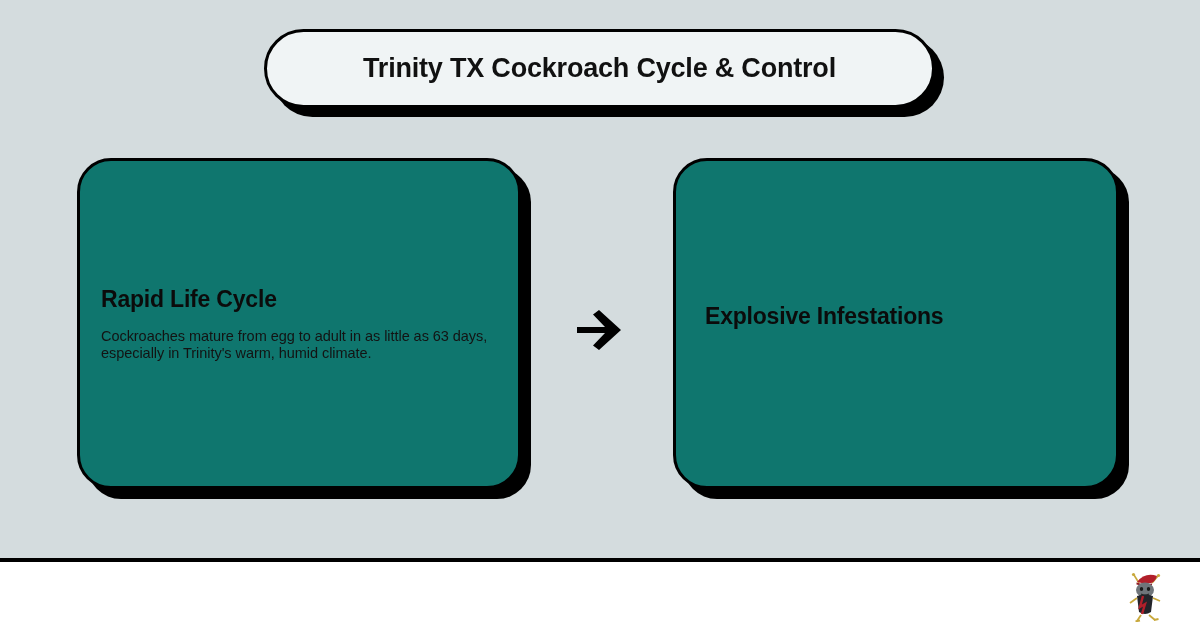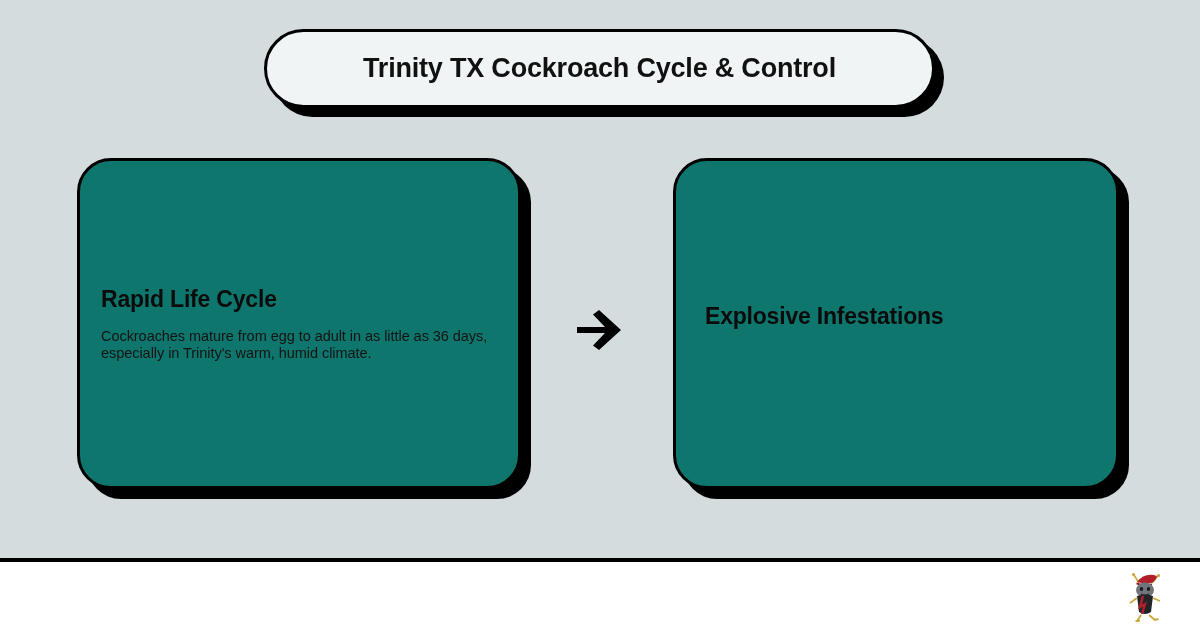--- a/index.html
+++ b/index.html
@@ -155,21 +155,21 @@
   <div class="stage"></div>
   <div class="stage-rule"></div>
 
   <div class="title-pill">
     <span class="title-text">Trinity TX Cockroach Cycle &amp; Control</span>
   </div>
 
   <div class="card card-left">
     <div class="card-body">
       <h2 class="card-heading">Rapid Life Cycle</h2>
-      <p class="card-text">Cockroaches mature from egg to adult in as little as 36 days, especially in Trinity's warm, humid climate.</p>
+      <p class="card-text">Cockroaches mature from egg to adult in as little as 63 days, especially in Trinity's warm, humid climate.</p>
     </div>
   </div>
 
   <div class="arrow">
     <svg width="48" height="40" viewBox="0 0 48 40" aria-hidden="true">
       <path d="M2 17 H30 L18 4.5 L24 0 L46 20 L24 40 L18 35.5 L30 23 H2 Z" fill="#000000"></path>
     </svg>
   </div>
 
   <div class="card card-right">

